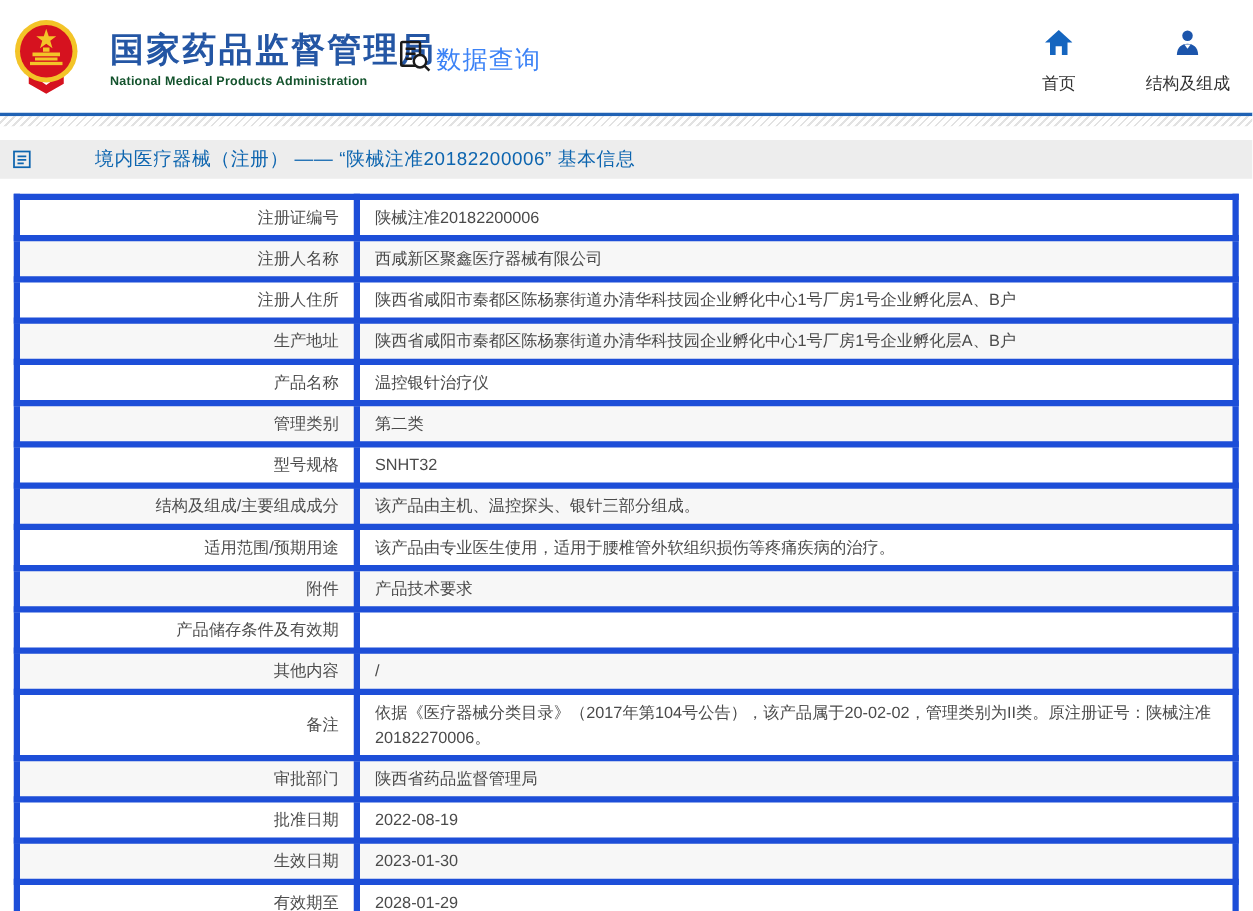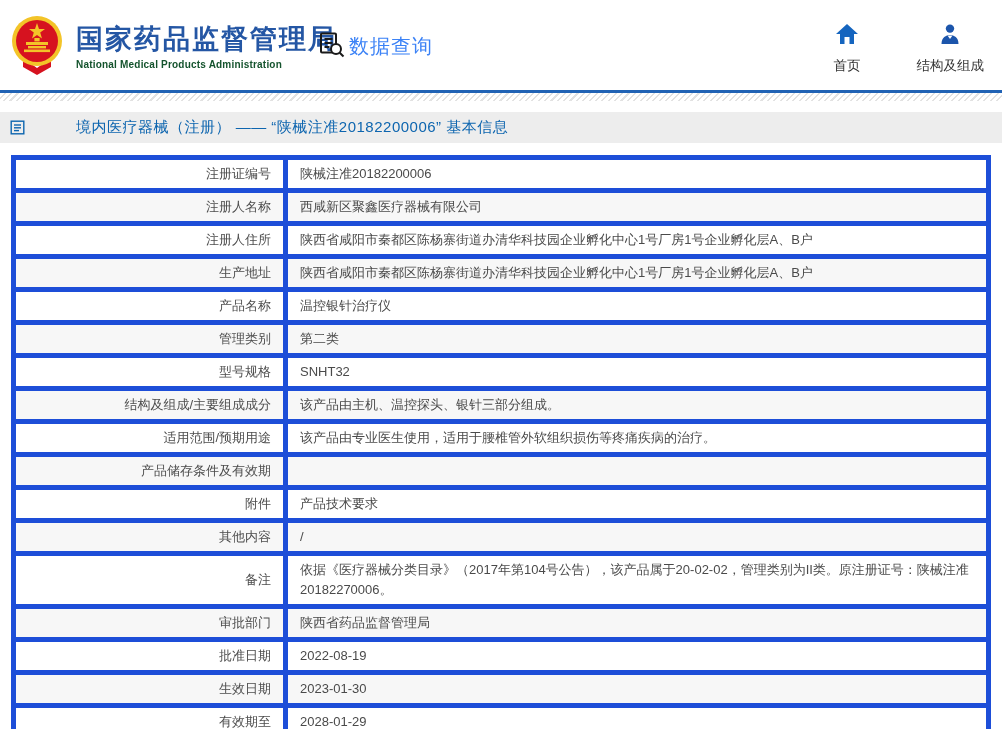--- a/index.html
+++ b/index.html
@@ -14,21 +14,21 @@
     position: relative;
     height: 90px;
     background: #ffffff;
   }
   .logo-group {
     position: absolute;
     left: 8px; top: 14px;
     display: flex; align-items: center;
   }
   .emblem { width: 58px; height: 62px; }
-  .org-titles { margin-left: 10px; }
+  .org-titles { margin-left: 22px; }
   .org-cn {
     color: #2456a4;
     font-size: 27px;
     font-weight: bold;
     letter-spacing: 2px;
     line-height: 30px;
   }
   .org-en {
     color: #14532d;
     font-size: 10px;
@@ -229,28 +229,28 @@
   </tr>
       <tr>
     <td class="label-cell">结构及组成/主要组成成分</td>
     <td class="value-cell">该产品由主机、温控探头、银针三部分组成。</td>
   </tr>
       <tr>
     <td class="label-cell">适用范围/预期用途</td>
     <td class="value-cell">该产品由专业医生使用，适用于腰椎管外软组织损伤等疼痛疾病的治疗。</td>
   </tr>
       <tr>
+    <td class="label-cell">附件</td>
+    <td class="value-cell">产品技术要求</td>
+  </tr>
+      <tr>
     <td class="label-cell">产品储存条件及有效期</td>
     <td class="value-cell"></td>
   </tr>
       <tr>
-    <td class="label-cell">附件</td>
-    <td class="value-cell">产品技术要求</td>
-  </tr>
-      <tr>
     <td class="label-cell">其他内容</td>
     <td class="value-cell">/</td>
   </tr>
       <tr>
     <td class="label-cell">备注</td>
     <td class="value-cell">依据《医疗器械分类目录》（2017年第104号公告），该产品属于20-02-02，管理类别为II类。原注册证号：陕械注准20182270006。</td>
   </tr>
       <tr>
     <td class="label-cell">审批部门</td>
     <td class="value-cell">陕西省药品监督管理局</td>

